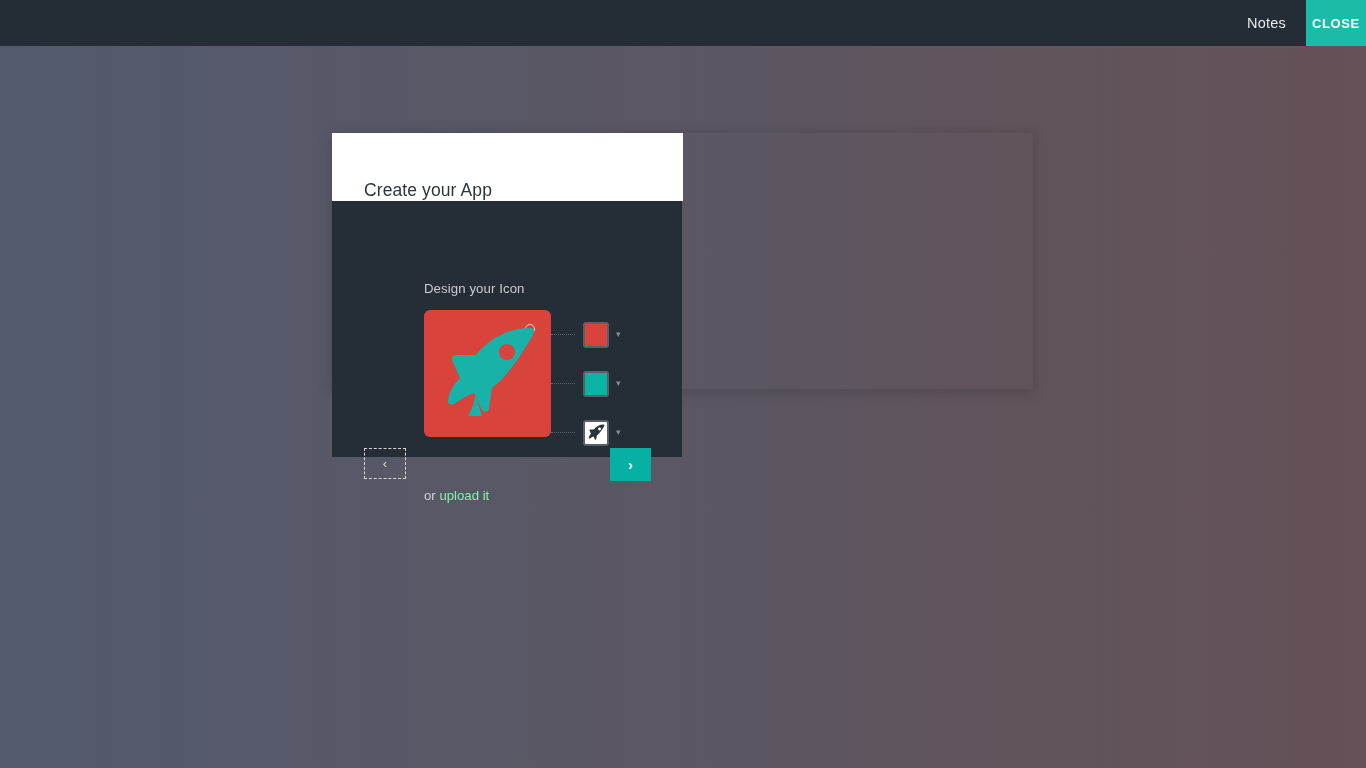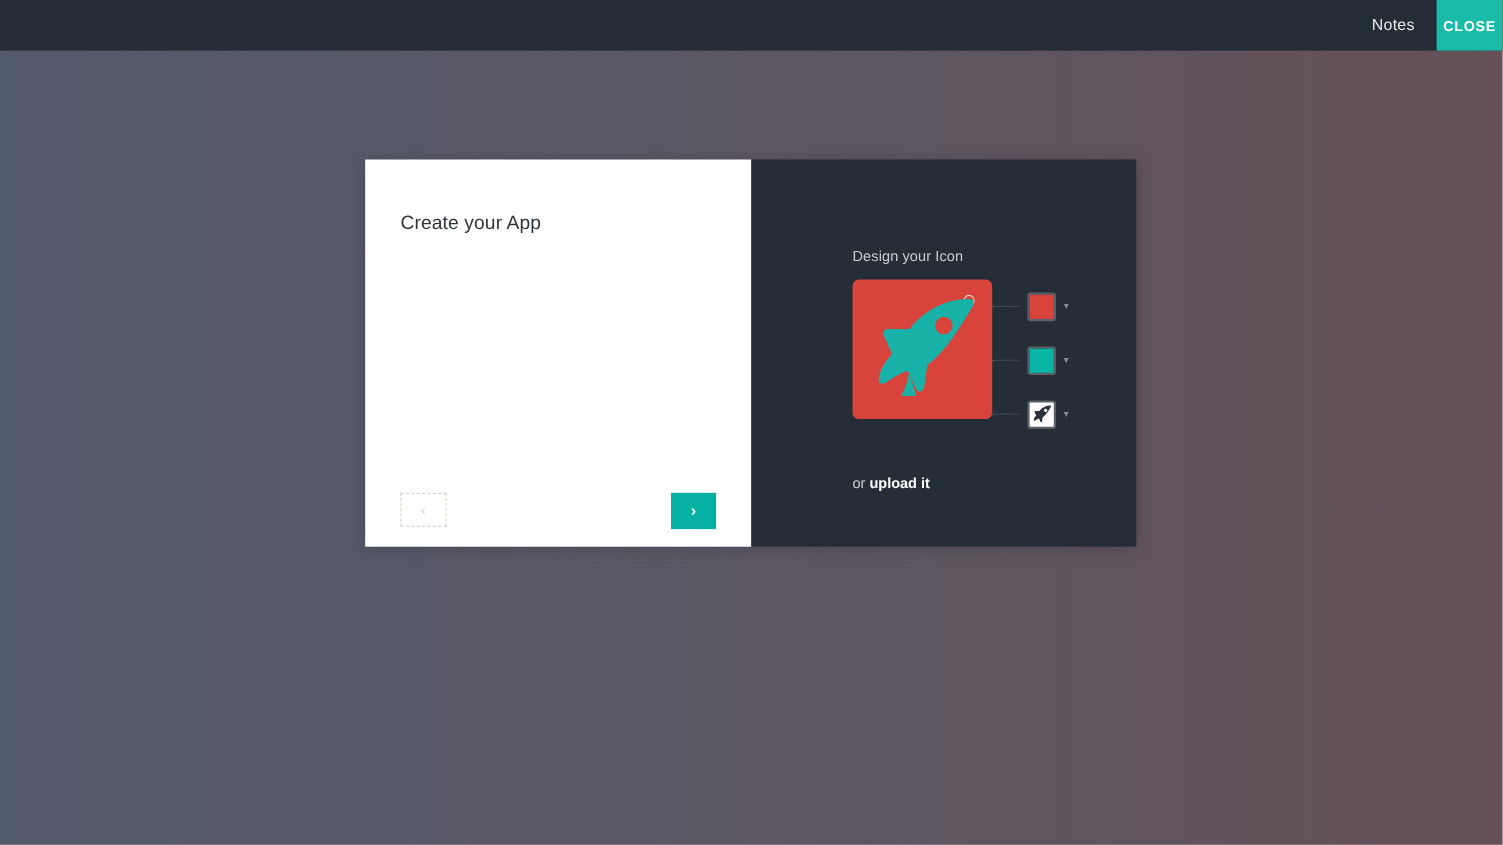--- a/index.html
+++ b/index.html
@@ -35,24 +35,25 @@
     color: #ffffff;
     font-size: 13px;
     font-weight: bold;
     letter-spacing: .6px;
     cursor: pointer;
   }
 
   
   .modal {
     position: absolute;
-    left: 332px; top: 145px;
-    width: 701px; height: 352px;
+    left: 332px; top: 133px;
+    width: 701px; height: 256px;
     display: flex;
     box-shadow: 0 2px 14px rgba(0,0,0,.18);
+    flex-direction: column;
   }
   .pane-left {
     width: 351px; height: 100%;
     background: #ffffff;
     position: relative;
     padding: 47px 32px 0 32px;
   }
   .pane-right {
     width: 350px; height: 100%;
     background: #252d36;
@@ -170,23 +171,22 @@
     color: #848d97;
     line-height: 1;
     cursor: pointer;
   }
   .upload-line {
     margin-top: 31px;
     font-size: 13.2px;
     color: #cfd2d6;
   }
   .upload-link {
-    color: #ffffff;
-    cursor: pointer;
-    font-weight: bold;
+    color: #86efac;
+    cursor: pointer;
   }
 </style>
 </head>
 <body>
 
 <div class="topbar">
   <div class="topbar-link">Notes</div>
   <div class="topbar-close">CLOSE</div>
 </div>
 

